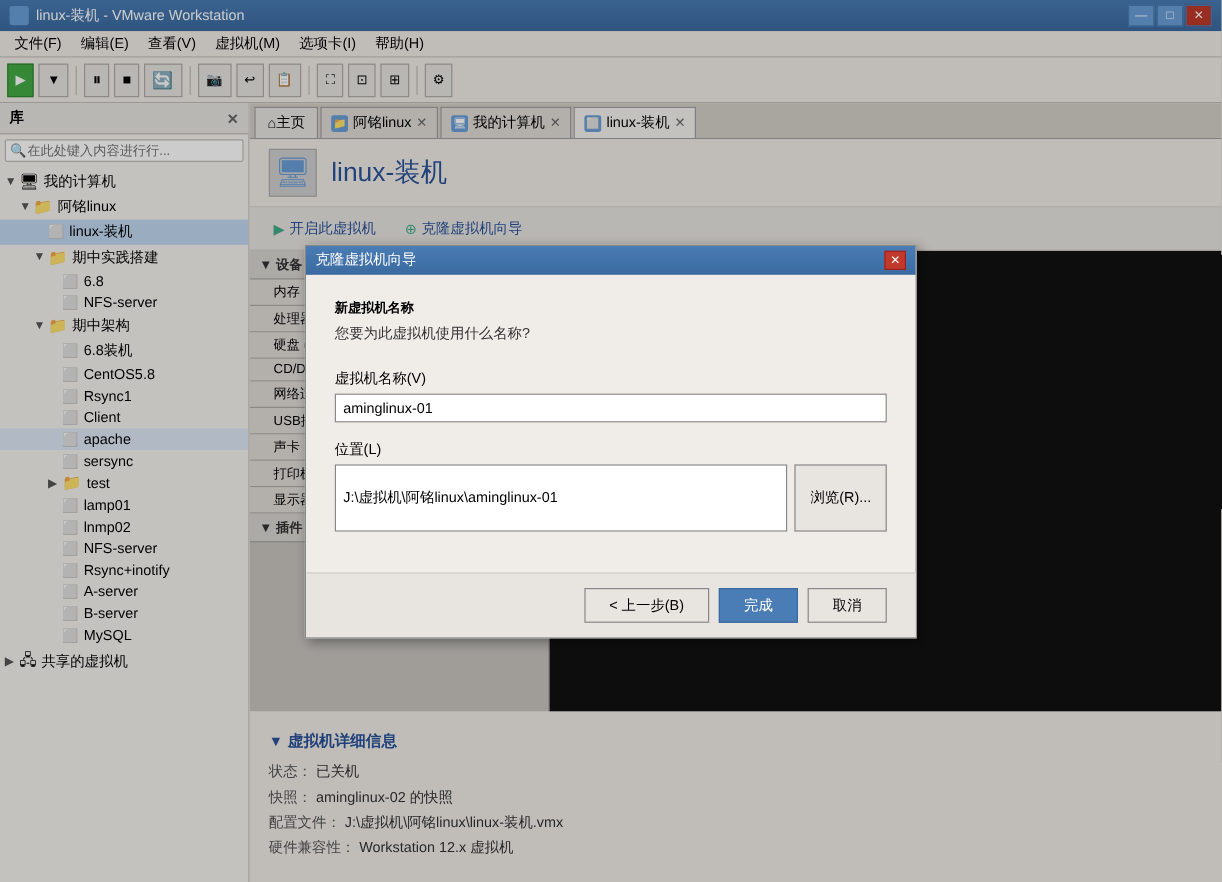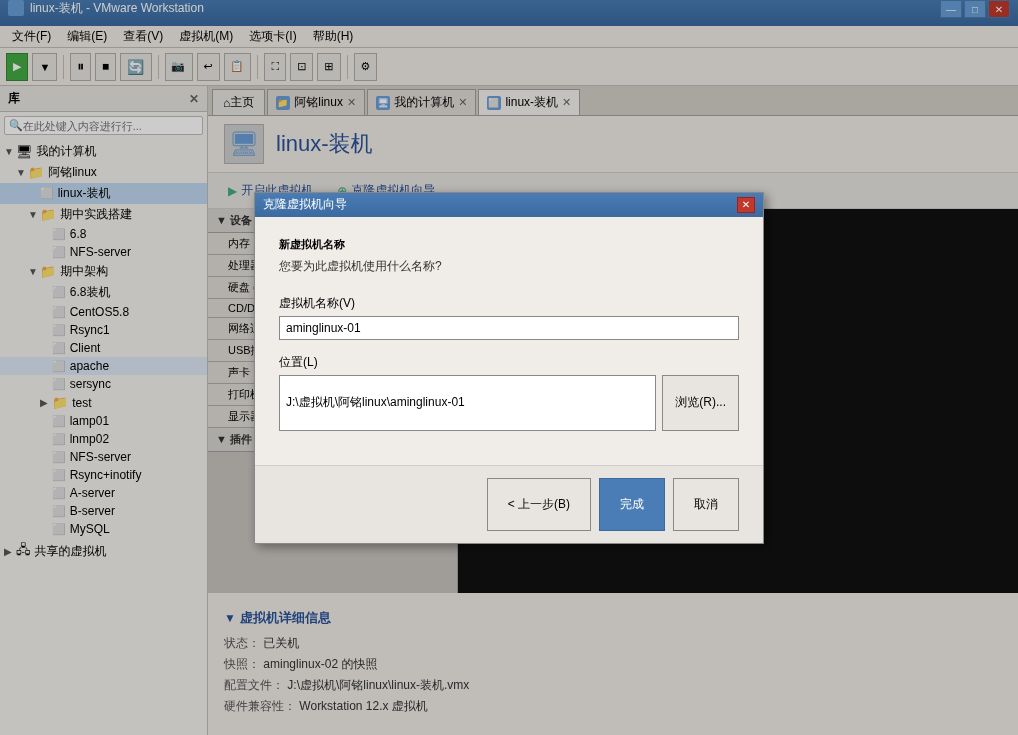--- a/index.html
+++ b/index.html
@@ -3,21 +3,21 @@
   <meta charset="utf-8">
   <style>
     * { box-sizing: border-box; margin: 0; padding: 0; font-family: 'Microsoft YaHei', SimHei, Arial, sans-serif; font-size: 12px; }
     body { background: #d4d0c8; overflow: hidden; width: 1018px; height: 735px; }
 
     
     #titlebar {
       background: linear-gradient(to bottom, #4a7cb5, #3a6a9f);
       height: 26px;
       display: flex;
-      align-items: flex-start;
+      align-items: center;
       padding: 0 8px;
       color: white;
     }
     #titlebar .title-icon { width: 16px; height: 16px; background: #6a9fd8; border-radius: 2px; margin-right: 6px; }
     #titlebar .title-text { flex: 1; font-size: 12px; color: white; }
     #titlebar .win-buttons { display: flex; gap: 2px; }
     #titlebar .win-btn {
       width: 22px; height: 18px; background: #6a9fd8; border: 1px solid #4a7cb5;
       display: flex; align-items: center; justify-content: center; cursor: pointer; color: white; font-size: 10px;
     }
@@ -178,21 +178,21 @@
     #dialog-body .dlg-browse-row { display: flex; gap: 6px; margin-bottom: 14px; }
     #dialog-body .dlg-browse-input { flex: 1; border: 1px solid #888; padding: 20px 6px; font-size: 12px; background: white; }
     #dialog-body .dlg-browse-btn {
       padding: 16px 12px; background: #e8e5e0; border: 1px solid #888; cursor: pointer; font-size: 12px;
     }
     #dialog-footer {
       display: flex; justify-content: flex-end; gap: 8px;
       padding: 12px 24px; border-top: 1px solid #d0cdc8; background: #e8e5e0;
     }
     #dialog-footer .dlg-btn {
-      padding: 17px 20px; border: 1px solid #888; cursor: pointer; font-size: 12px; background: #e8e5e0;
+      padding: 5px 20px; border: 1px solid #888; cursor: pointer; font-size: 12px; background: #e8e5e0;
     }
     #dialog-footer .dlg-btn.primary { background: #4a7cb5; color: white; border-color: #3a6a9f; }
 
     
     ::-webkit-scrollbar { width: 8px; }
     ::-webkit-scrollbar-track { background: #d4d0c8; }
     ::-webkit-scrollbar-thumb { background: #a0a0a0; border-radius: 2px; }
   </style>
 </head>
 <body>

